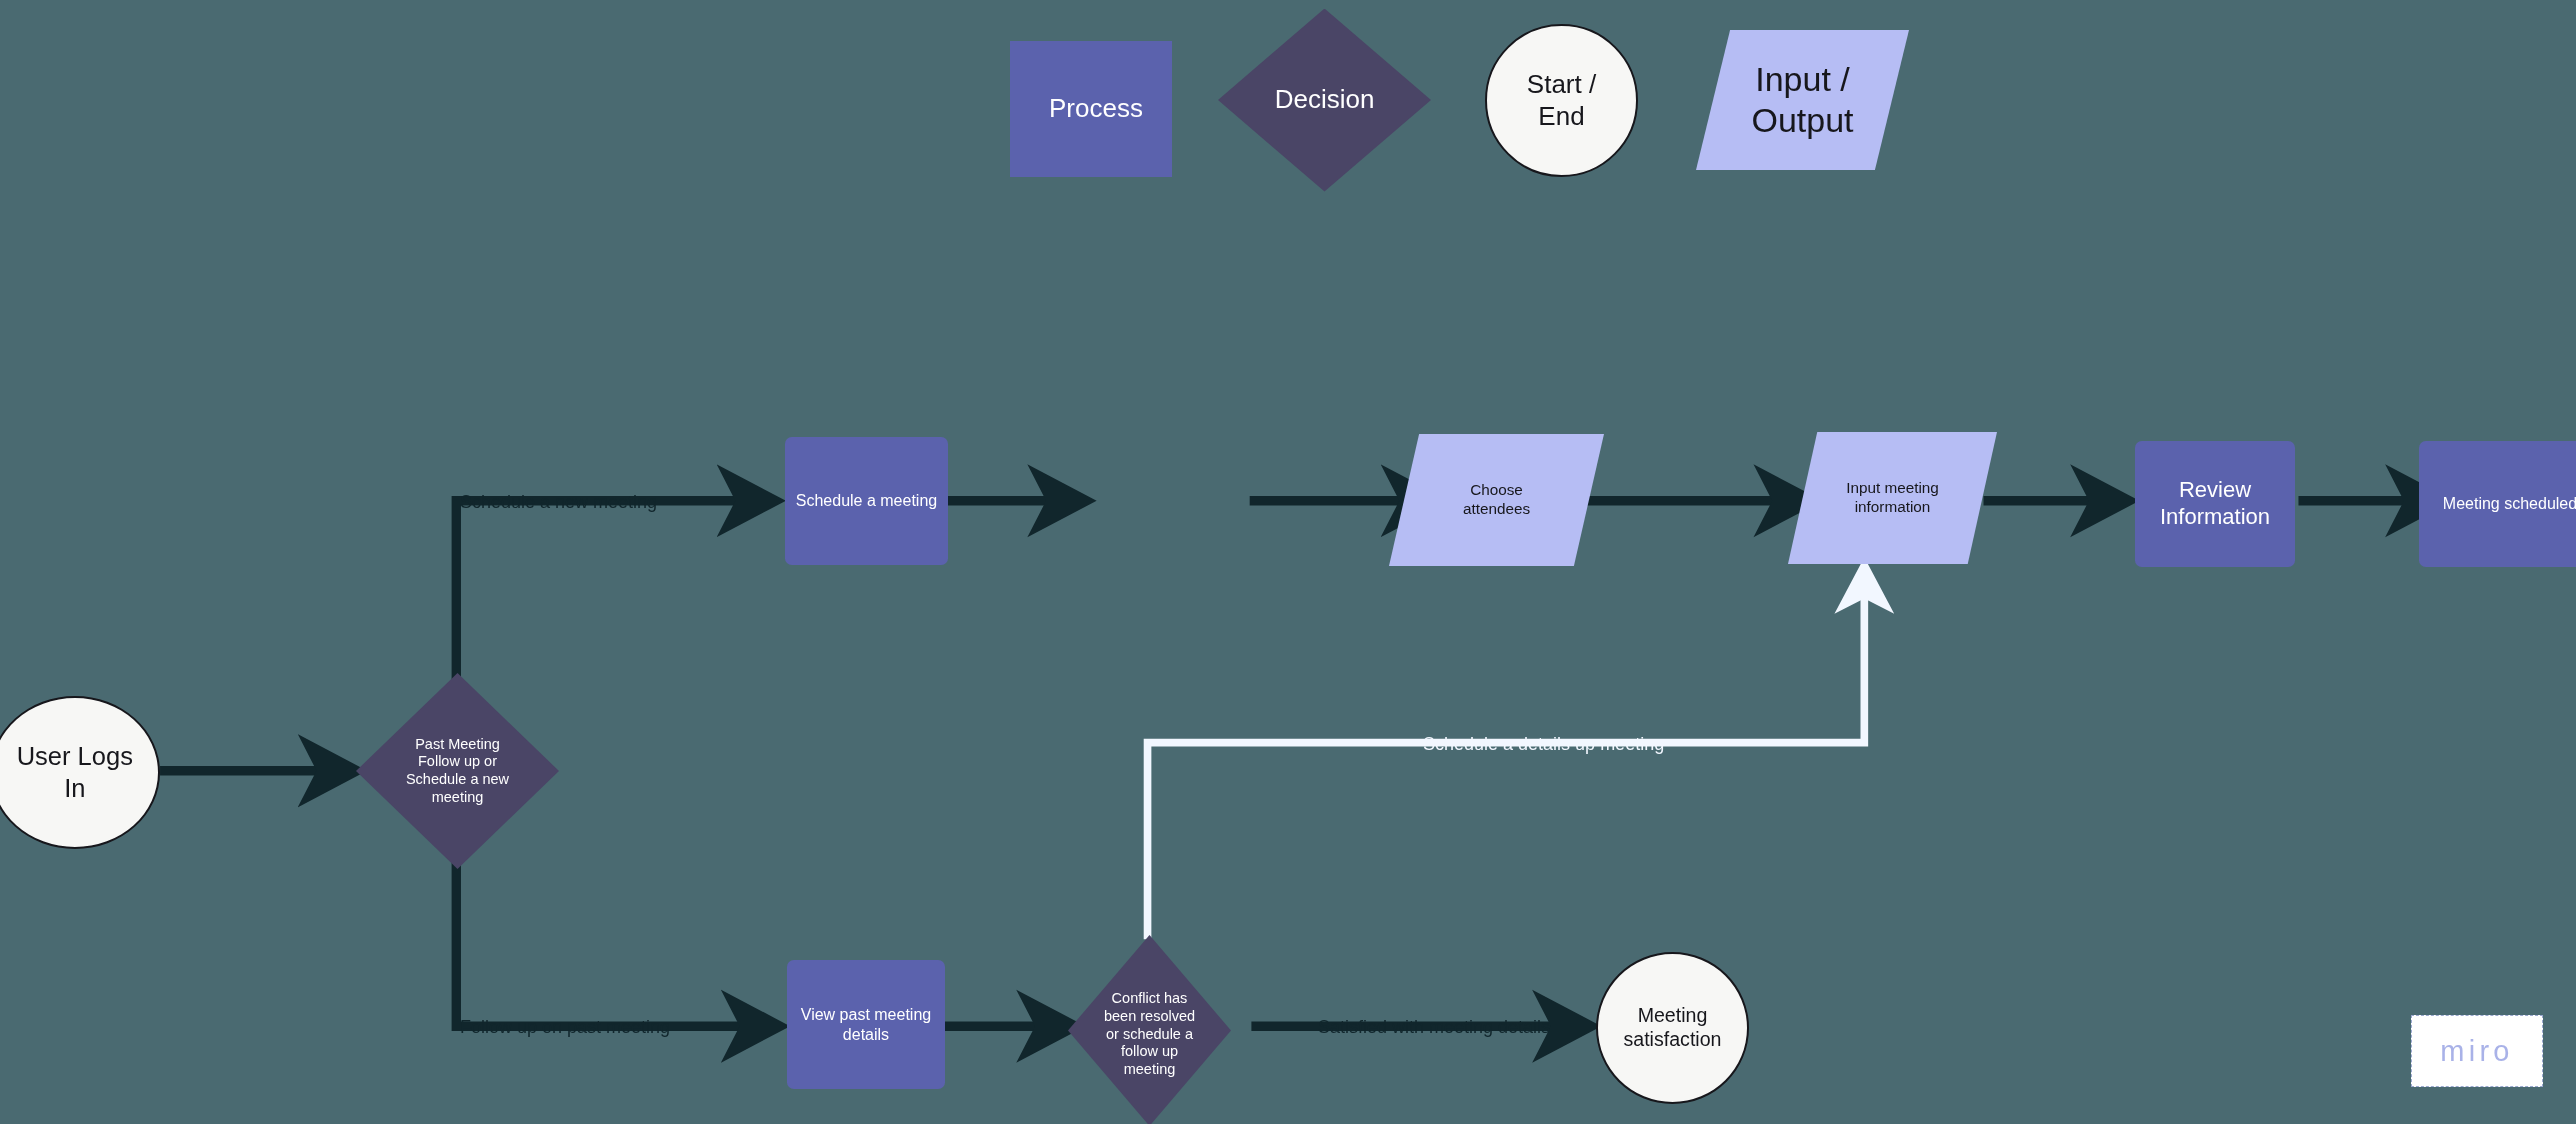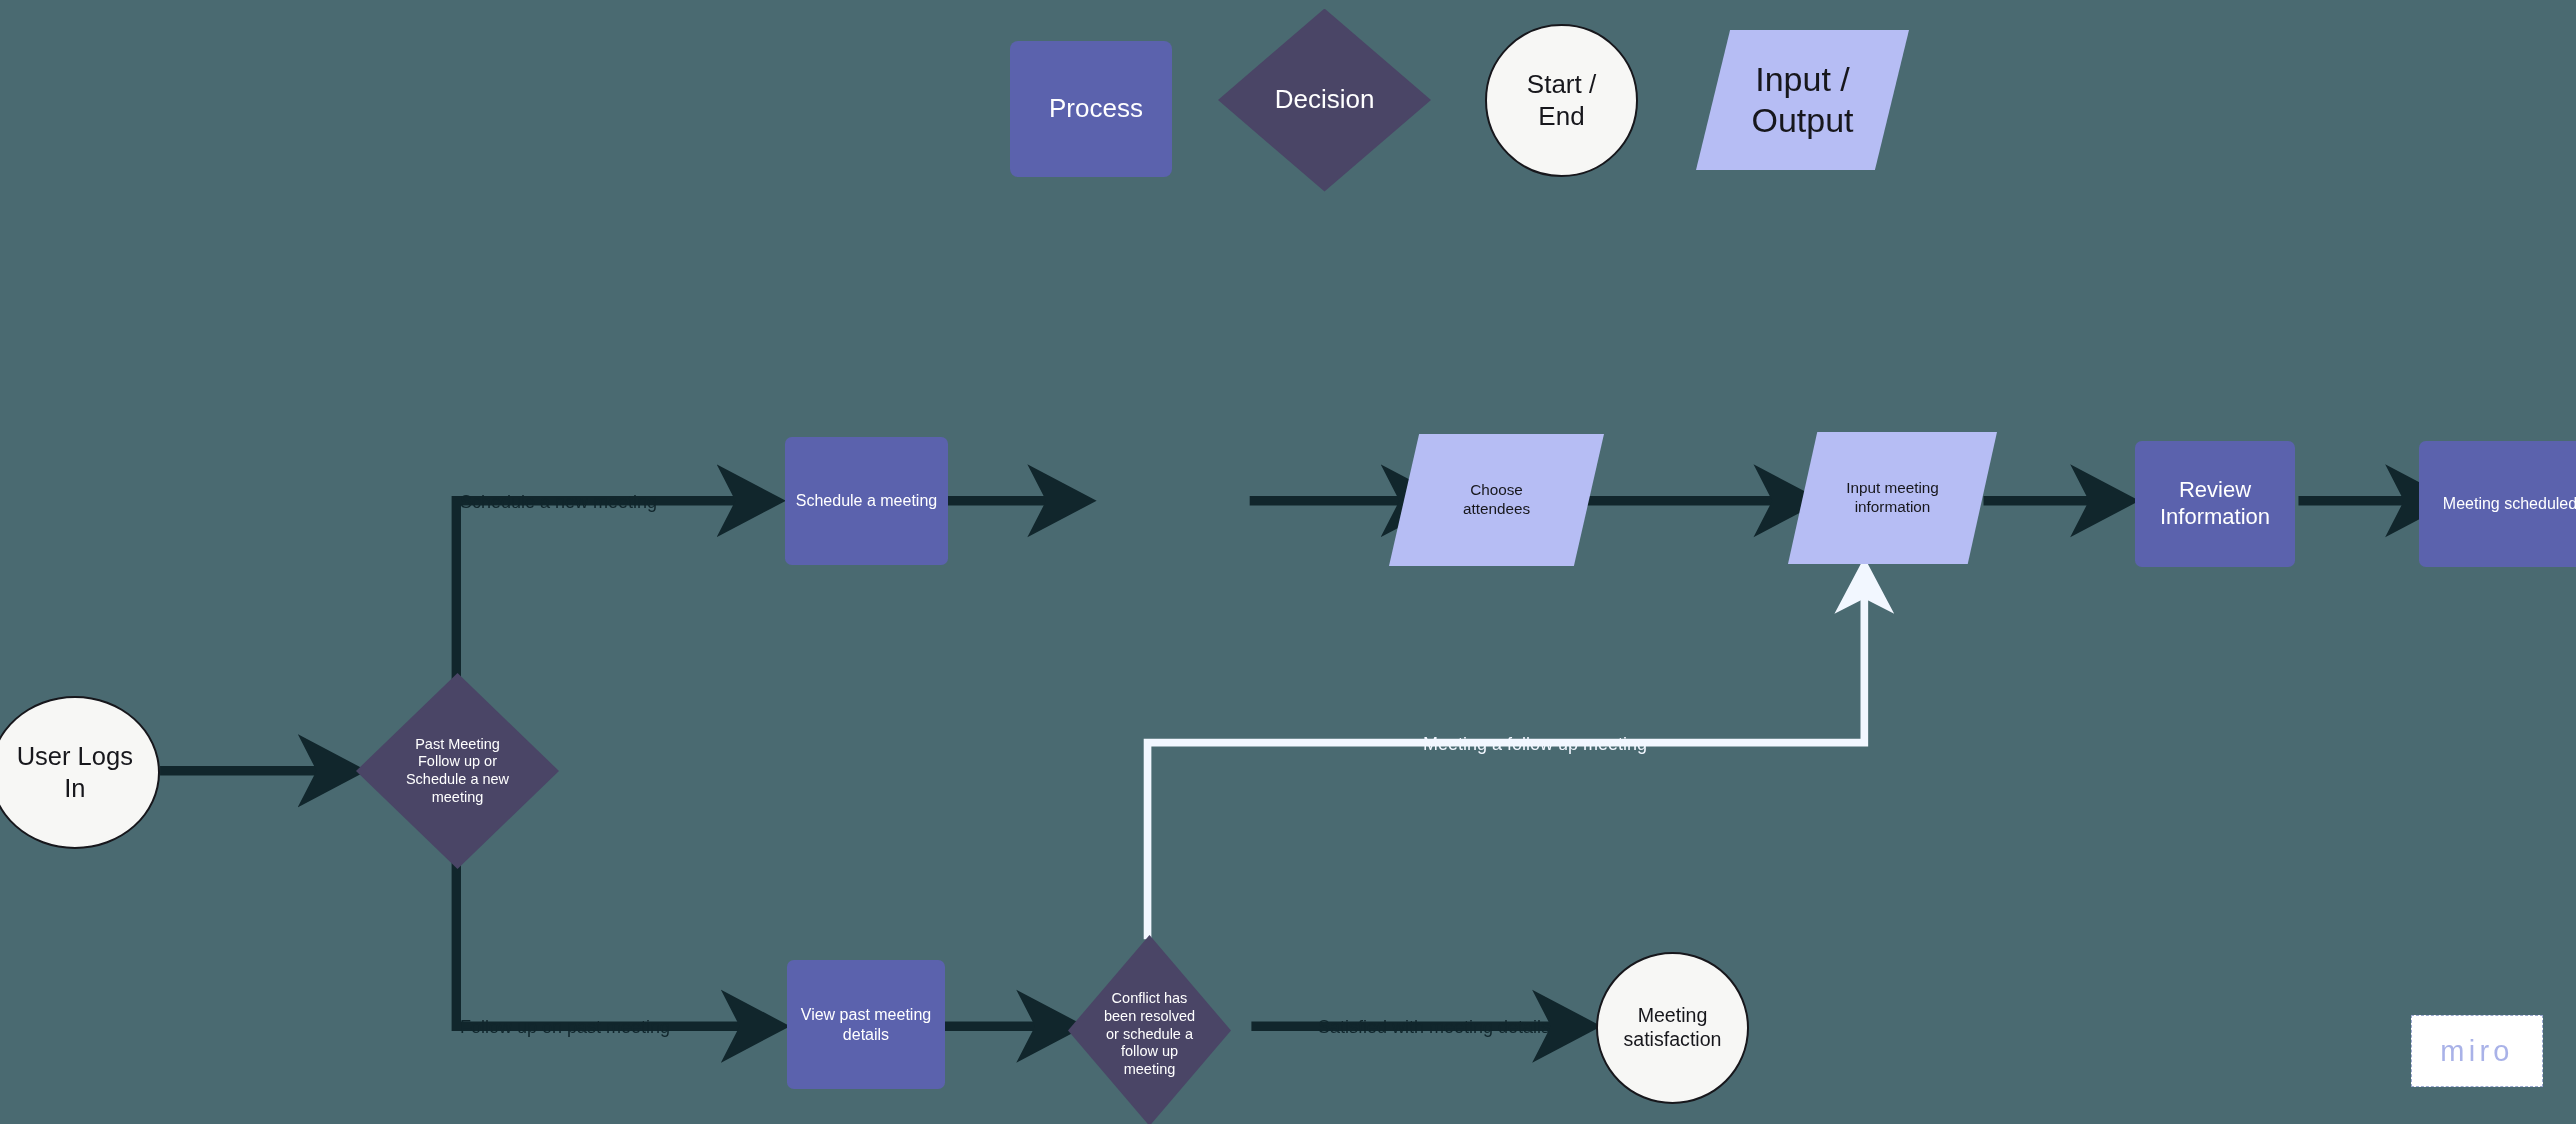--- a/index.html
+++ b/index.html
@@ -35,21 +35,21 @@
   }
   .node .lbl {
     position: relative;
     z-index: 3;
     padding: 0 5.1px;
     white-space: pre-line;
   }
   
   .legend-process {
     width: 162px; height: 136px;
-    border-radius: 8px;
+    border-radius: 0;
     background: #5b62ad;
     font-size: 26px;
     padding-left: 10px;
   }
   .legend-decision {
     width: 213px; height: 183px;
     font-size: 26px;
   }
   .legend-decision .dshape {
     position: absolute; inset: 0;
@@ -236,20 +236,20 @@
     <span class="lbl">Meeting
 satisfaction</span>
   </div>
 
   <div class="edge-label dark" style="left:460px; top:492px;">Schedule a new meeting</div>
 
   <div class="edge-label dark" style="left:460px; top:1017px;">Follow up on past meeting</div>
 
   <div class="edge-label dark" style="left:1318px; top:1017px;">Satisfied with meeting details</div>
 
-  <div class="edge-label light" style="left:1423px; top:734px;">Meeting a follow up meeting</div>
+  <div class="edge-label light" style="left:1423px; top:734px;">Schedule a details up meeting</div>
 
   <div id="watermark" style="left:2411px; top:1015px; width:132px; height:72px;">
     <span>miro</span>
   </div>
 
 </div>
 
 
 </body></html>

